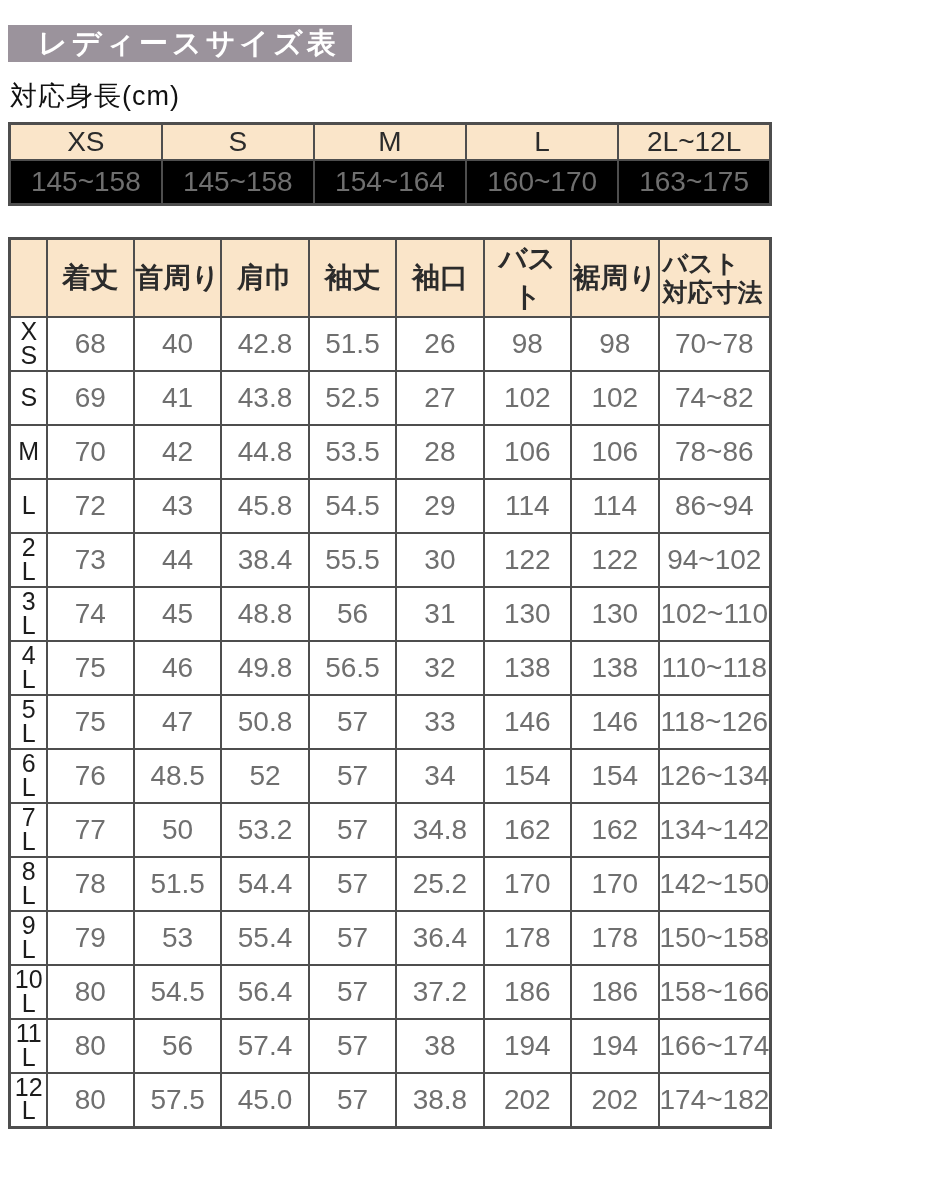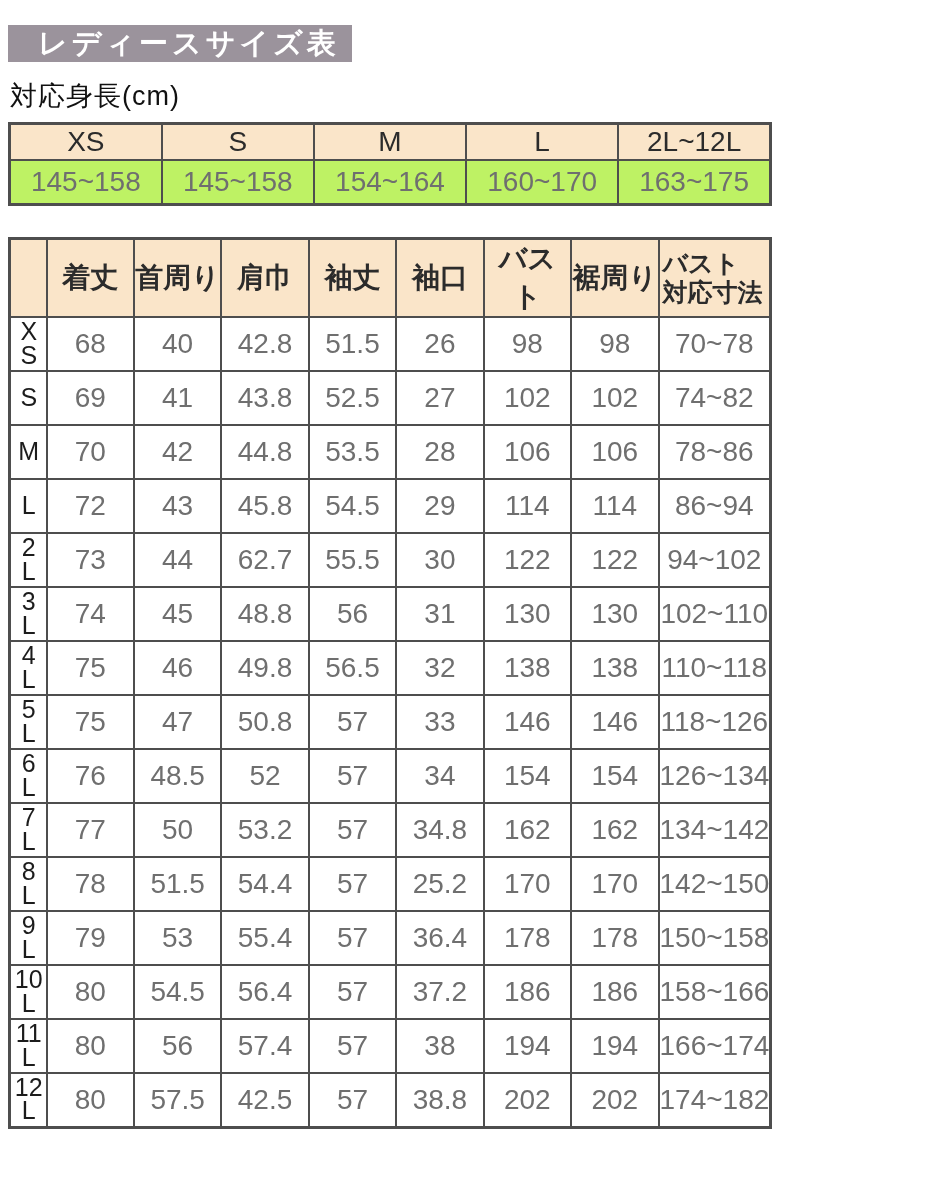--- a/index.html
+++ b/index.html
@@ -33,21 +33,21 @@
   table{border-collapse:collapse;table-layout:fixed;width:764px;}
   th,td{border:2px solid var(--border);text-align:center;vertical-align:middle;padding:0;}
   table{border:3px solid var(--border);}
 
   
   .height-table th{
     background:var(--header-bg);color:var(--header-text);
     font-size:28px;font-weight:normal;height:36px;
   }
   .height-table td{
-    color:var(--value-text);font-size:28px;height:45px;background:#bef264;
+    color:var(--value-text);font-size:28px;height:45px;background:#000000;
   }
 
   
   .size-table{margin-top:31px;}
   .size-table th{
     background:var(--header-bg);color:var(--header-text);
     font-size:28px;font-weight:bold;height:66px;
   }
   .size-table th.corner{width:37px;}
   .size-table th.two-line{
@@ -151,21 +151,21 @@
           <td>29</td>
           <td>114</td>
           <td>114</td>
           <td>86~94</td>
         </tr>
         <tr>
           <td class="row-label">2
 L</td>
           <td>73</td>
           <td>44</td>
-          <td>62.7</td>
+          <td>38.4</td>
           <td>55.5</td>
           <td>30</td>
           <td>122</td>
           <td>122</td>
           <td>94~102</td>
         </tr>
         <tr>
           <td class="row-label">3
 L</td>
           <td>74</td>
@@ -271,21 +271,21 @@
           <td>38</td>
           <td>194</td>
           <td>194</td>
           <td>166~174</td>
         </tr>
         <tr>
           <td class="row-label">12
 L</td>
           <td>80</td>
           <td>57.5</td>
-          <td>42.5</td>
+          <td>45.0</td>
           <td>57</td>
           <td>38.8</td>
           <td>202</td>
           <td>202</td>
           <td>174~182</td>
         </tr>
       </tbody>
   </table>
 
 </div>

